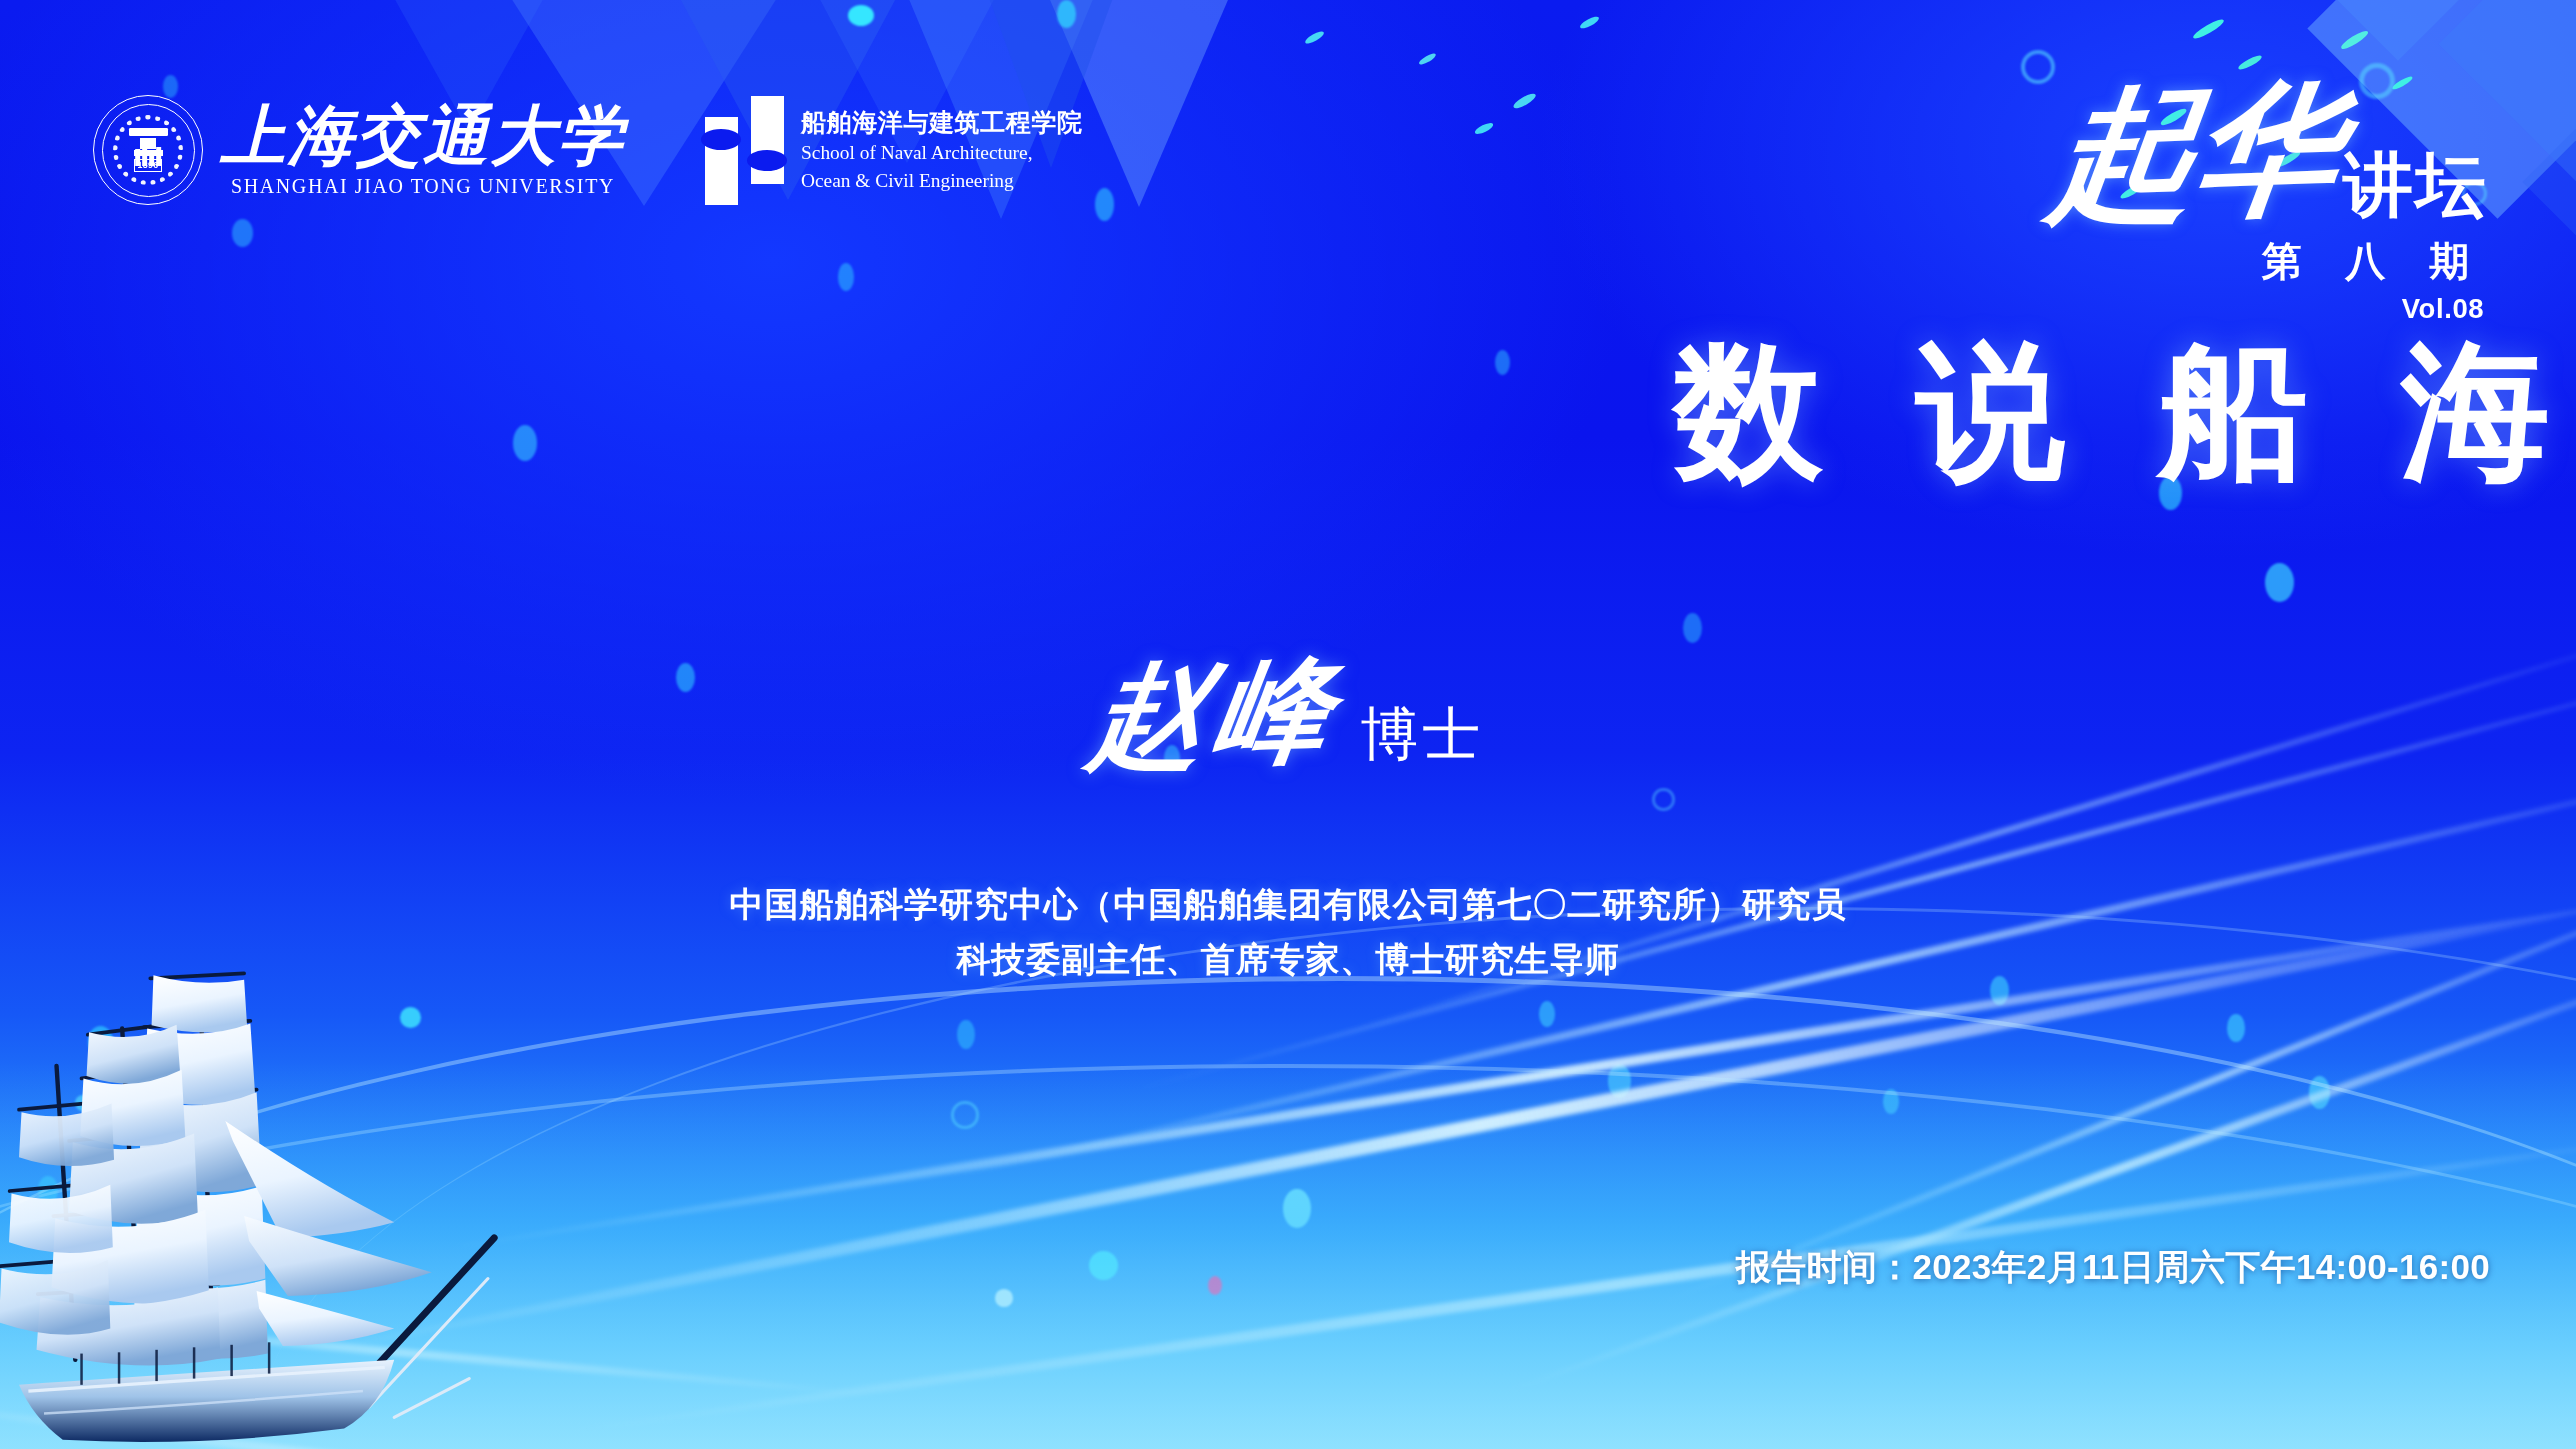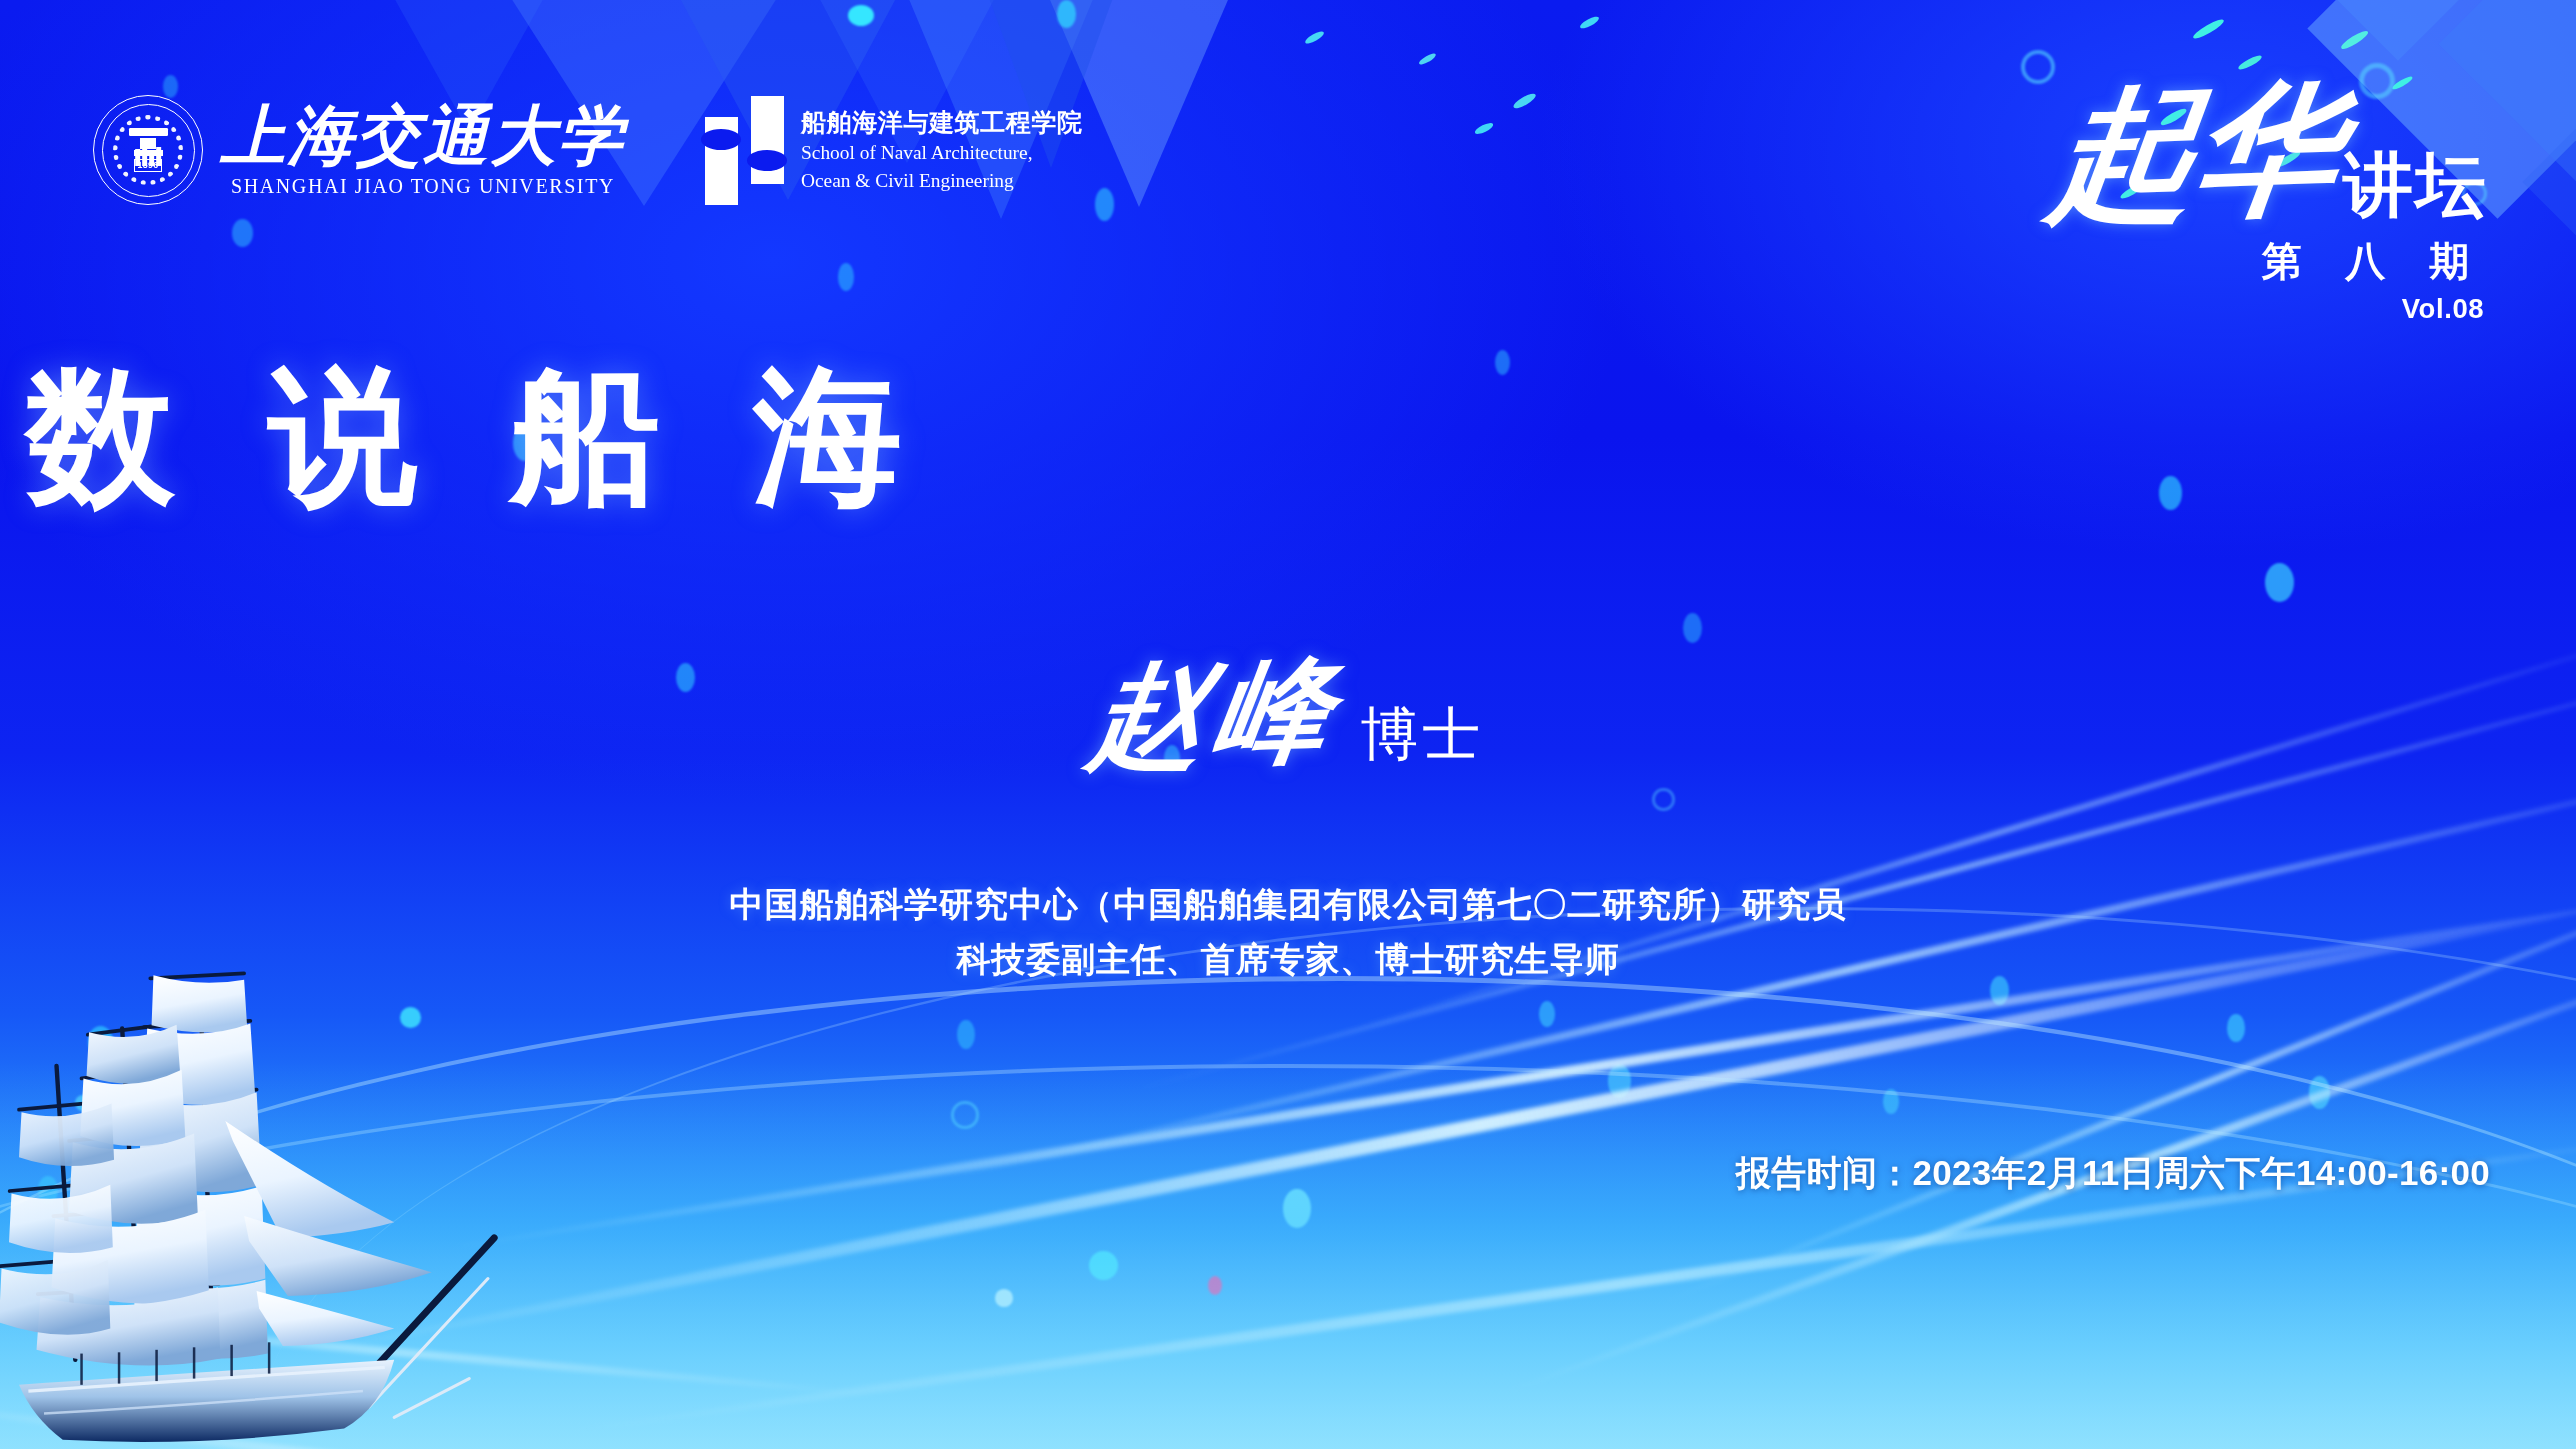--- a/index.html
+++ b/index.html
@@ -139,22 +139,22 @@
     font-size:40px;color:#fff;font-weight:700;letter-spacing:16.3px;
     margin-top:15px;padding-right:2.5px;
   }
   .brand-vol{
     font-size:27.5px;color:#fff;font-weight:700;letter-spacing:0.6px;
     margin-top:4px;padding-right:3.8px;
   }
 
   
   #main-title{
-    position:absolute;left:0;right:0;top:362px;
-    text-align:left;
+    position:absolute;left:0;right:0;top:337px;
+    text-align:right;
     font-size:149px;font-weight:700;color:#fff;
     letter-spacing:26px;text-indent:26px;
     line-height:1;
     text-shadow:0 0 27.5px rgba(140,200,255,.42);
   }
 
   
   #speaker-block{
     position:absolute;left:0;right:0;top:657px;
     display:flex;align-items:flex-end;justify-content:center;gap:21px;
@@ -176,21 +176,21 @@
     position:absolute;left:0;right:0;top:877px;
     text-align:center;color:#fff;
   }
   #affiliation div{
     font-size:34px;font-weight:700;letter-spacing:0.9px;line-height:1.62;
     text-shadow:0 0 11.3px rgba(120,190,255,.38);
   }
 
   
   #event-info{
-    position:absolute;right:86px;top:1148px;
+    position:absolute;right:86px;top:1242px;
     text-align:right;color:#fff;
   }
   #event-info div{
     font-size:35px;font-weight:700;letter-spacing:0.3px;line-height:1.42;
     text-shadow:0 1.3px 6.3px rgba(0,40,120,.55);
     white-space:nowrap;
   }
 
   
   #ship{

